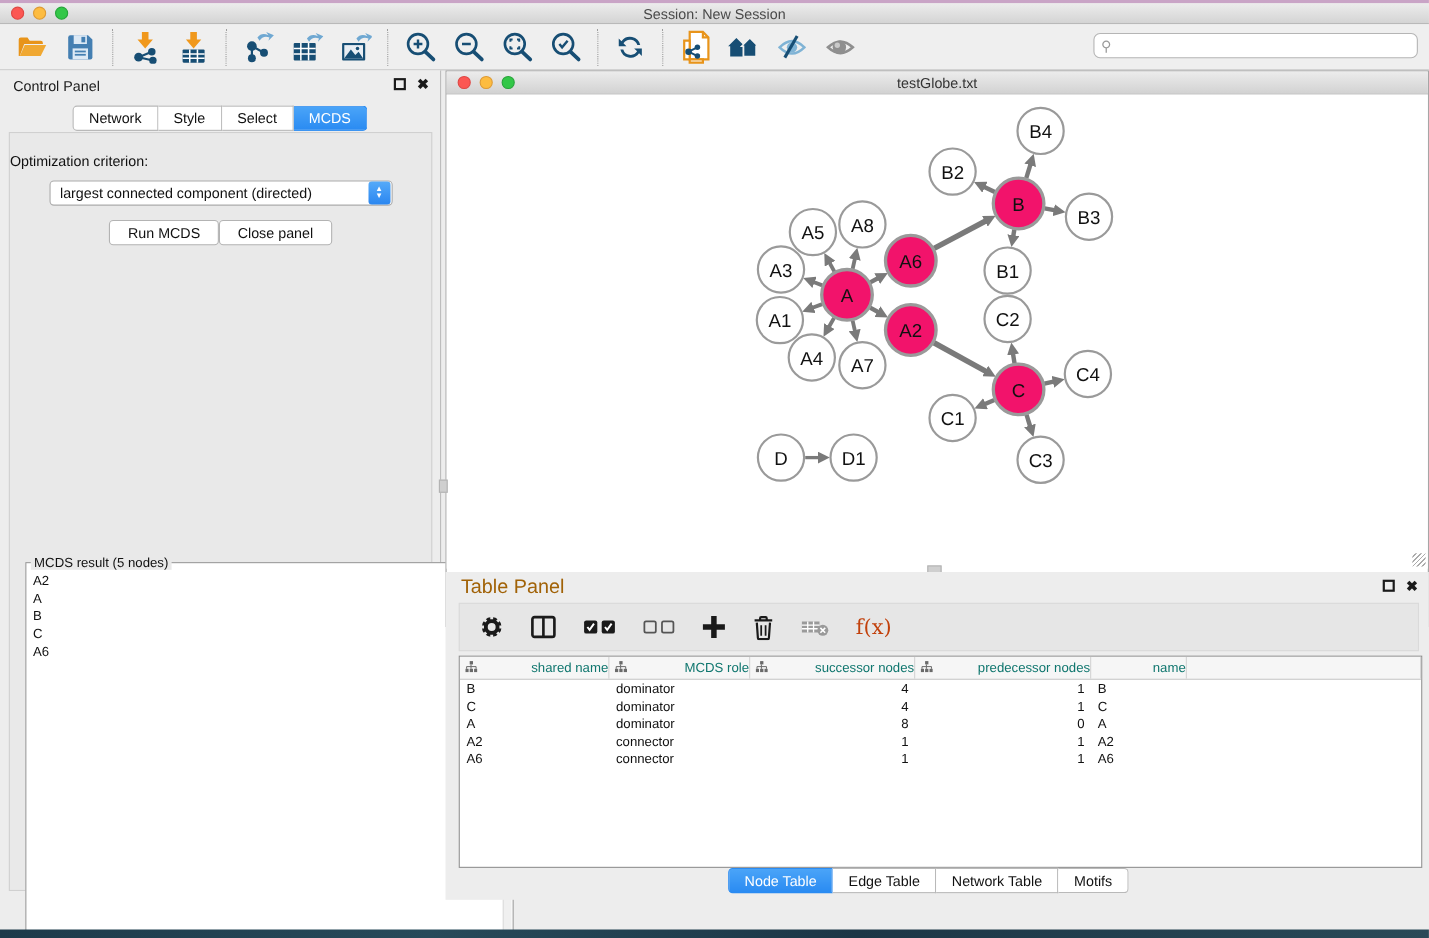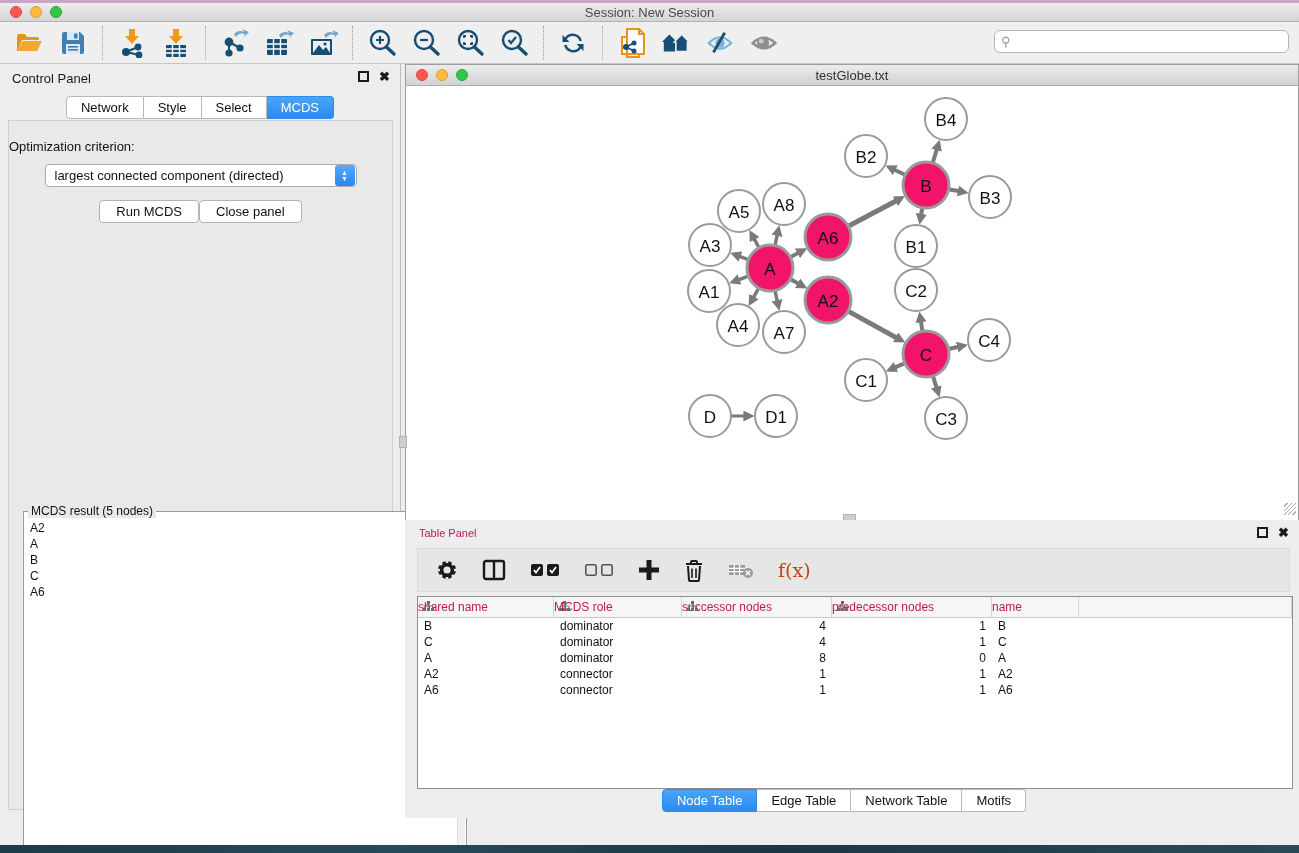--- a/index.html
+++ b/index.html
@@ -79,31 +79,31 @@
   .resize-grip { position:absolute; right:2px; bottom:2px; width:12px; height:12px;
     background:repeating-linear-gradient(135deg, transparent 0 2px, #aaa 2px 3px); }
 
   
   .v-split-handle { position:absolute; left:399px; top:436px; width:8px; height:12px; background:#cfcfcf; border:1px solid #b3b3b3; }
   .h-split-handle { position:absolute; left:843px; top:514px; width:13px; height:7px; background:#cfcfcf; border:1px solid #b3b3b3; }
 
   
   .table-panel { position:absolute; left:405px; top:520px; width:894px; height:298px; background:#ededed; }
   .tp-header { position:relative; height:26px; display:flex; align-items:center; }
-  .tp-header .tp-title { font-size:11px; color:#be185d; margin-left:14px; }
+  .tp-header .tp-title { font-size:18px; color:#a16207; margin-left:14px; }
   .tp-toolbar { position:absolute; left:12px; top:28px; width:873px; height:44px;
     background:#e6e6e6; border:1px solid #dadada; display:flex; align-items:center; gap:24px; padding-left:18px;}
   .tp-icon { display:flex; align-items:center; justify-content:center; }
   .fx { font-family:"DejaVu Serif", serif; font-size:19px; color:#c2410c; }
 
   .data-table { position:absolute; left:12px; top:76px; width:876px; height:193px;
     background:#fff; border:1px solid #8f8f8f; font-size:12px; color:#111; overflow:hidden;}
   .dt-header { display:flex; height:21px; background:#f6f6f6; border-bottom:1px solid #c9c9c9; }
-  .dt-hcell { display:flex; align-items:center; justify-content:flex-start; gap:6px;
-    border-right:1px solid #d4d4d4; font-size:12px; color:#be185d; position:relative;}
+  .dt-hcell { display:flex; align-items:center; justify-content:flex-end; gap:6px;
+    border-right:1px solid #d4d4d4; font-size:12px; color:#0f766e; position:relative;}
   .dt-hcell .tree-ico { position:absolute; left:5px; top:4px; }
   .dt-row { display:flex; height:16px; align-items:center; }
   .dt-cell { padding:0 6px; white-space:nowrap; overflow:hidden; }
   .num { text-align:right; }
 
   .tp-tabs { position:absolute; left:0; right:16px; top:269px; display:flex; justify-content:center; }
 
   
   .statusbar { position:absolute; left:0; top:818px; width:100%; height:27px;
     background:#ededed; border-top:1px solid #c2c2c2; }

